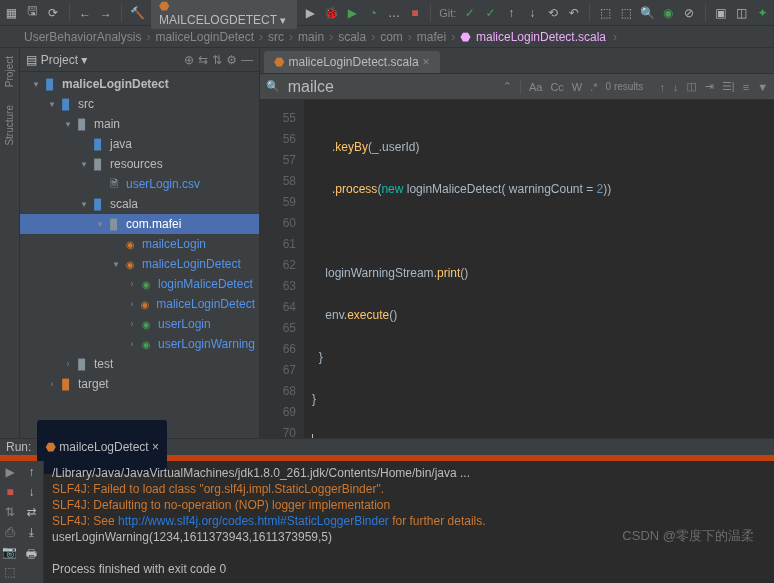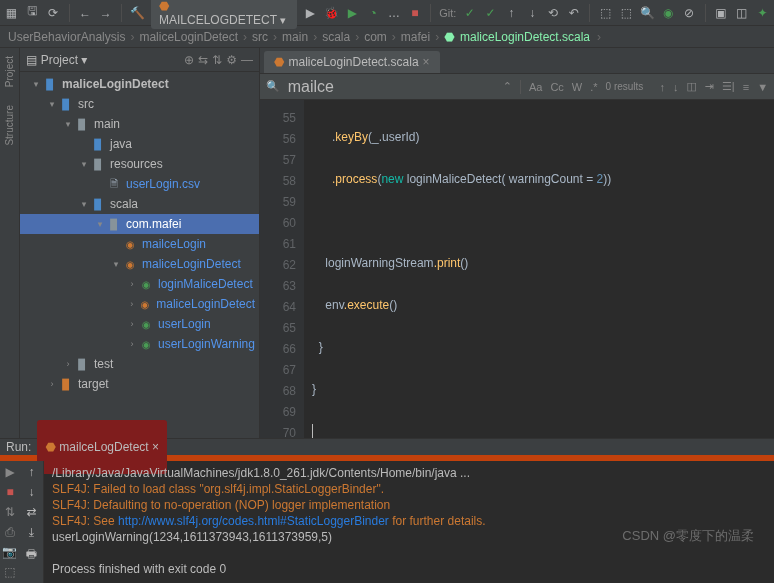--- a/index.html
+++ b/index.html
@@ -3,24 +3,24 @@
 <meta charset="utf-8">
 <style>
 *{margin:0;padding:0;box-sizing:border-box;font-family:"Segoe UI",Arial,sans-serif;font-size:12px}
 body{background:#3c3f41;color:#bbb;width:774px;height:583px;overflow:hidden;position:relative}
 .toolbar{height:26px;background:#3c3f41;border-bottom:1px solid #323232;display:flex;align-items:center;padding:0 4px;gap:6px}
 .toolbar .ico{width:16px;height:16px;display:flex;align-items:center;justify-content:center;color:#afb1b3;cursor:pointer}
 .toolbar .sep{width:1px;height:18px;background:#4d4d4d;margin:0 2px}
 .toolbar .config{background:#4c5052;padding:2px 8px;border-radius:3px;color:#bbb;font-size:11px}
 .toolbar .green{color:#499c54}
 .toolbar .bug{color:#499c54}
-.breadcrumb{height:22px;background:#3c3f41;display:flex;align-items:center;padding:0 6px;font-size:11px;color:#888;border-bottom:1px solid #323232}
+.breadcrumb{height:22px;background:#3c3f41;display:flex;align-items:center;padding:0 22px;font-size:11px;color:#888;border-bottom:1px solid #323232}
 .breadcrumb span{margin:0 2px}
 .breadcrumb .chev{color:#666;margin:0 3px}
-.breadcrumb .file{color:#86efac}
+.breadcrumb .file{color:#f0abfc}
 .main{display:flex;height:390px}
 .sidebar-tabs{width:20px;background:#3c3f41;border-right:1px solid #323232;display:flex;flex-direction:column;align-items:center;padding-top:4px;gap:10px}
 .sidebar-tabs .tab{writing-mode:vertical-rl;transform:rotate(180deg);font-size:10px;color:#888;cursor:pointer;padding:4px 0}
 .project{width:240px;background:#3c3f41;border-right:1px solid #323232;display:flex;flex-direction:column}
 .proj-head{height:24px;display:flex;align-items:center;padding:0 6px;color:#bbb;font-size:11px;border-bottom:1px solid #323232}
 .proj-head .title{flex:1}
 .proj-head .ico{margin-left:4px;cursor:pointer;color:#888}
 .tree{flex:1;overflow:auto;padding:2px 0;font-size:12px}
 .node{display:flex;align-items:center;height:20px;padding-right:4px;cursor:pointer;white-space:nowrap}
 .node.sel{background:#4b6eaf;color:#fff}
@@ -33,21 +33,21 @@
 .tabs{height:26px;background:#3c3f41;display:flex;align-items:flex-end;border-bottom:1px solid #323232;padding-left:4px}
 .tab-file{background:#4e5254;padding:4px 10px;font-size:11px;color:#bbb;border-radius:3px 3px 0 0;display:flex;align-items:center;gap:4px}
 .tab-file .red{color:#cc7832}
 .search-bar{height:26px;background:#45494a;display:flex;align-items:center;padding:0 6px;border-bottom:1px solid #323232;gap:8px}
 .search-bar input{background:transparent;border:none;color:#bbb;outline:none;flex:0 0 140px;font-size:16px}
 .search-bar .ico{color:#888;cursor:pointer;font-size:11px}
 .search-bar .results{color:#888;font-size:10px}
 .search-bar .spacer{flex:1}
 .code{flex:1;display:flex;overflow:hidden;font-family:"Consolas","Monaco",monospace;font-size:13px;line-height:21px}
 .gutter{width:44px;background:#313335;color:#606366;text-align:right;padding:8px 8px 0 0}
-.lines{flex:1;padding:6px 8px;white-space:pre;color:#a9b7c6;overflow:hidden}
+.lines{flex:1;padding:16px 8px;white-space:pre;color:#a9b7c6;overflow:hidden}
 .kw{color:#14b8a6}.fn{color:#ffc66d}.num{color:#6897bb}.cls{color:#a9b7c6}.op{color:#a9b7c6}.prm{color:#a9b7c6}
 .run-panel{height:147px;background:#2b2b2b;border-top:1px solid #323232;display:flex;flex-direction:column}
 .run-head{height:22px;background:#3c3f41;display:flex;align-items:center;padding:0 6px;font-size:11px;color:#bbb;border-bottom:6px solid #c2410c}
 .run-body{flex:1;display:flex}
 .run-left{width:20px;background:#3c3f41;display:flex;flex-direction:column;align-items:center;gap:6px;padding-top:4px}
 .run-left .ico{color:#888;cursor:pointer;font-size:12px}
 .run-left2{width:24px;background:#3c3f41;display:flex;flex-direction:column;align-items:center;gap:6px;padding-top:4px;border-right:1px solid #323232}
 .run-out{flex:1;padding:4px 8px;font-family:Consolas,monospace;font-size:11px;line-height:16px;color:#bbb;overflow:hidden}
 .run-out .err{color:#cc7832}
 .run-out .link{color:#287bde;}
@@ -276,21 +276,21 @@
 
 
       </div>
     </div>
   </div>
 </div>
 
 <div class="run-panel">
   <div class="run-head">
     <span>Run:</span>&nbsp;&nbsp;
-    <span style="background:#7f1d1d;padding:20px 8px;border-radius:3px"><span style="color:#cc7832">⬣</span> <span>mailceLogDetect</span> ×</span>
+    <span style="background:#0f172a;padding:20px 8px;border-radius:3px"><span style="color:#cc7832">⬣</span> <span>mailceLogDetect</span> ×</span>
   </div>
   <div class="run-body">
     <div class="run-left">
       <span class="ico green-run">▶</span>
       <span class="ico" style="color:#c75450">■</span>
       <span class="ico">⇅</span>
       <span class="ico">⎙</span>
       <span class="ico">📷</span>
       <span class="ico">⬚</span>
     </div>

